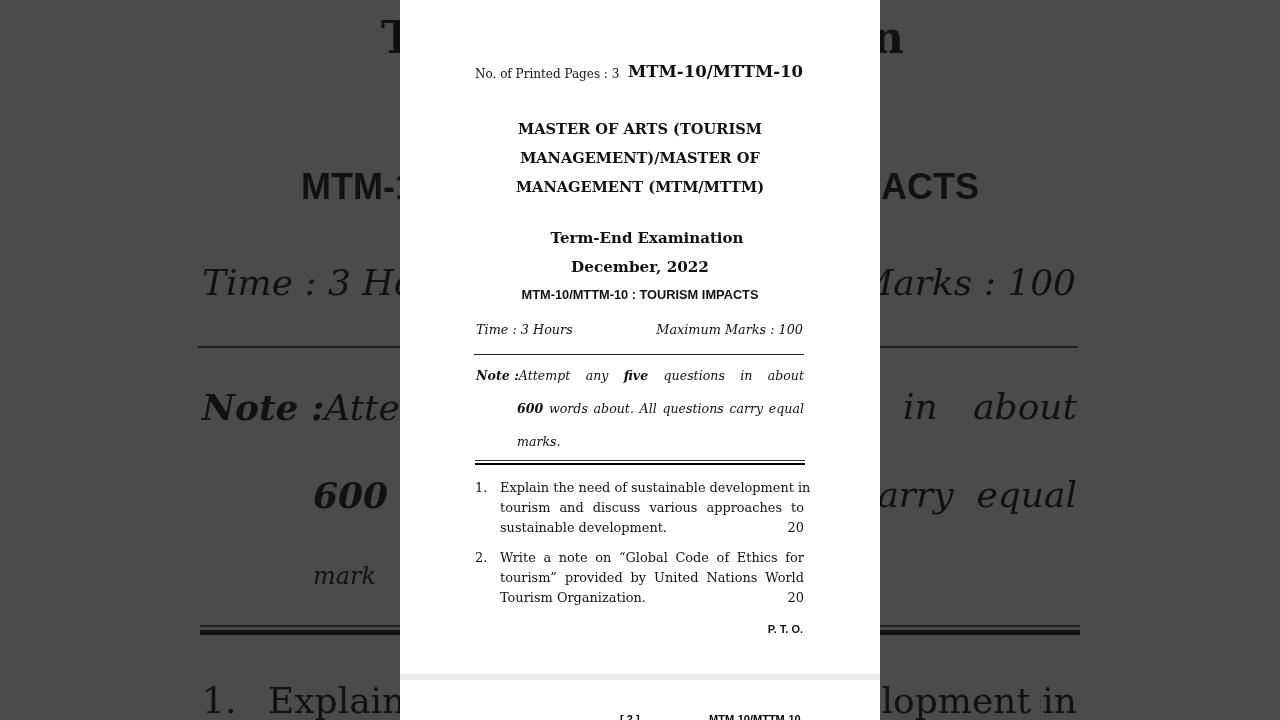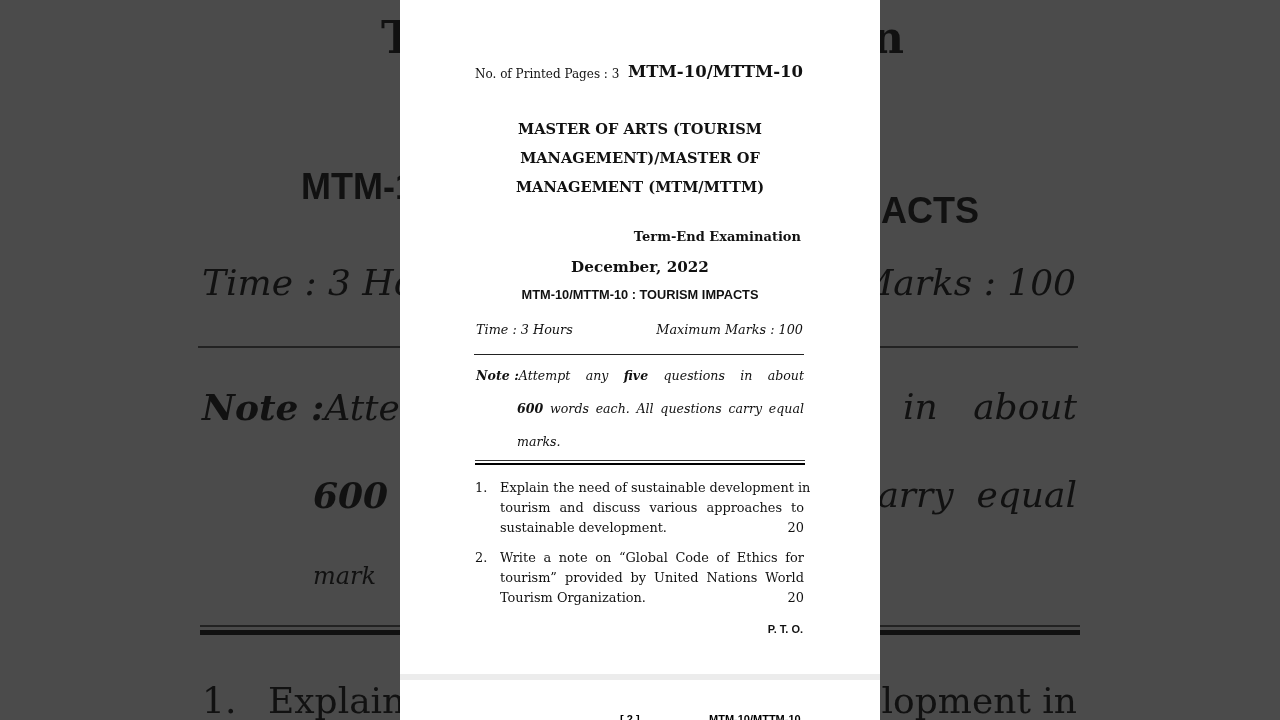--- a/index.html
+++ b/index.html
@@ -42,21 +42,21 @@
   .page2 { position:absolute; left:400px; top:680px; width:480px; height:40px; background:#fff; overflow:hidden; }
   .page2 .p2-num { position:absolute; left:220px; top:33px; font-family:"Liberation Sans", sans-serif; font-size:11px; font-weight:bold; }
   .page2 .p2-code { position:absolute; left:309px; top:33px; font-family:"Liberation Sans", sans-serif; font-size:11px; font-weight:bold; }
 
   .hdr-row { position:absolute; left:75px; top:62px; width:330px; }
   .hdr-pages { position:absolute; left:0; top:5px; font-size:12px; font-family:"DejaVu Serif", serif; white-space:nowrap; }
   .hdr-code { position:absolute; right:2px; top:0; font-size:16.5px; font-weight:bold; white-space:nowrap; font-family:"DejaVu Serif", serif; }
 
   .degree { position:absolute; left:75px; width:330px; top:114px; text-align:center;
     font-weight:bold; font-size:14.6px; line-height:29px; font-family:"DejaVu Serif", serif; }
-  .term { position:absolute; left:71px; width:330px; top:229px; text-align:right; font-weight:bold; font-size:13px; }
+  .term { position:absolute; left:82px; width:330px; top:229px; text-align:center; font-weight:bold; font-size:15px; }
   .date { position:absolute; left:75px; width:330px; top:258px; text-align:center; font-weight:bold; font-size:15.2px; }
   .course { position:absolute; left:75px; width:330px; top:287px; text-align:center;
     font-family:Liberation Sans, sans-serif; font-weight:bold; font-size:12.8px; }
   .time { position:absolute; left:76px; top:322px; font-style:italic; font-size:12.8px; }
   .maxm { position:absolute; right:77px; top:322px; font-style:italic; font-size:12.8px; }
   .rule1 { position:absolute; left:74px; width:330px; top:354px; height:1px; background:#222; }
 
   .note { position:absolute; left:76px; width:328px; top:368px; font-style:italic; font-size:12.6px; }
   .note .nl { position:absolute; white-space:nowrap; }
   .note b { font-weight:bold; }
@@ -74,21 +74,21 @@
 </head>
 <body>
 
 <div class="bg">
   <div class="b-title" style="text-align:left;">
     <span style="position:absolute;left:381px;">T</span>
     <span style="position:absolute;left:872px;">n</span>
   </div>
   <div class="b-course" style="text-align:left;">
     <span style="position:absolute;left:301px;">MTM-1</span>
-    <span style="position:absolute;left:881px;margin-top:24px;">ACTS</span>
+    <span style="position:absolute;left:881px;">ACTS</span>
   </div>
   <div class="b-time">Time : 3 Ho</div>
   <div class="b-marks">Marks : 100</div>
   <div class="b-rule1"></div>
   <div class="b-note"><b>Note :</b><span>Atten</span></div>
   <div class="b-in">in</div>
   <div class="b-about">about</div>
   <div class="b-600">600</div>
   <div class="b-carry" style="white-space:pre;">carry  equal</div>
   <div class="b-marks2">mark</div>
@@ -127,21 +127,21 @@
         </span>
       <span>any</span>
       <b>five</b>
       <span>questions</span>
       <span>in</span>
       <span>about</span>
     </div>
     <div class="nl" style="left:41px;top:33px;width:287px;display:flex;justify-content:space-between;">
       <b>600</b>
       <span>words</span>
-      <span>each.</span>
+      <span>about.</span>
       <span>All</span>
       <span>questions</span>
       <span>carry</span>
       <span>equal</span>
     </div>
     <div class="nl" style="left:41px;top:66px;">marks.</div>
   </div>
 
   <div class="dbl1"></div>
   <div class="dbl2"></div>

